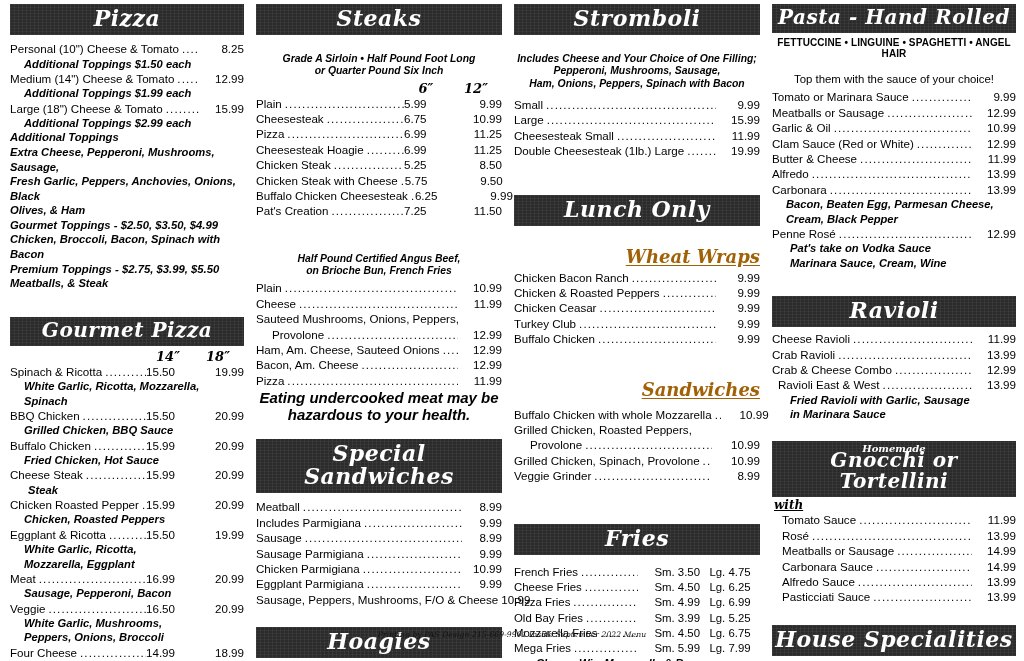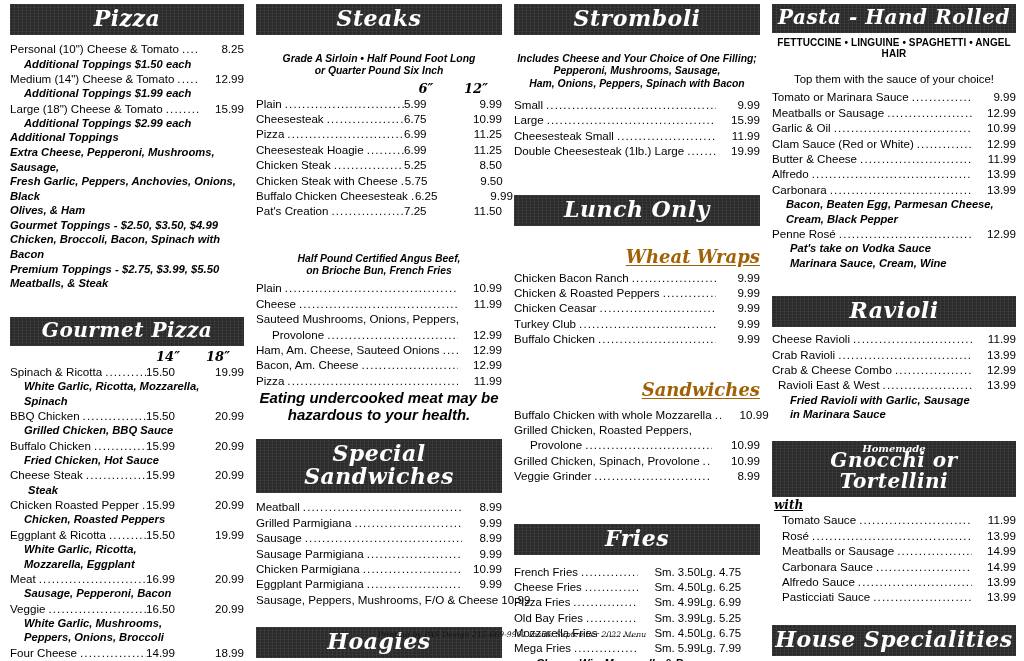--- a/index.html
+++ b/index.html
@@ -183,21 +183,21 @@
   .two-price .p2 { flex: 0 0 auto; width: 52px; text-align: right; }
 
   
   .fr-row {
     display: flex; align-items: baseline;
     font-size: 11.4px; line-height: 1.34; white-space: nowrap;
   }
   .fr-row .nm { flex: 0 0 auto; padding-right: 3px; }
   .fr-row .dots { flex: 1 1 auto; overflow: hidden; white-space: nowrap; letter-spacing: 1.1px; min-width: 4px; }
   .fr-row .sm { flex: 0 0 auto; width: 62px; text-align: right; }
-  .fr-row .lg { flex: 0 0 auto; width: 60px; text-align: left; }
+  .fr-row .lg { flex: 0 0 auto; width: 60px; text-align: center; }
 
   .footer {
     position: absolute;
     left: 0; right: 0; bottom: 9px;
     text-align: right;
     font-family: "DejaVu Serif", serif;
     font-style: italic;
     font-size: 7.6px;
     color: #111;
     letter-spacing: 0.1px;
@@ -454,21 +454,21 @@
     <div class="banner banner-lg">Special Sandwiches</div>
 
     <div class="sec">
       <div class="spacer6"></div>
       <div class="row">
         <span class="nm">Meatball</span>
         <span class="dots">.................................................................................................</span>
         <span class="pr w40">8.99</span>
       </div>
       <div class="row">
-        <span class="nm">Grilled Parmigiana</span>
+        <span class="nm">Includes Parmigiana</span>
         <span class="dots">.................................................................................................</span>
         <span class="pr w40">9.99</span>
       </div>
       <div class="row">
         <span class="nm">Sausage</span>
         <span class="dots">.................................................................................................</span>
         <span class="pr w40">8.99</span>
       </div>
       <div class="row">
         <span class="nm">Sausage Parmigiana</span>

